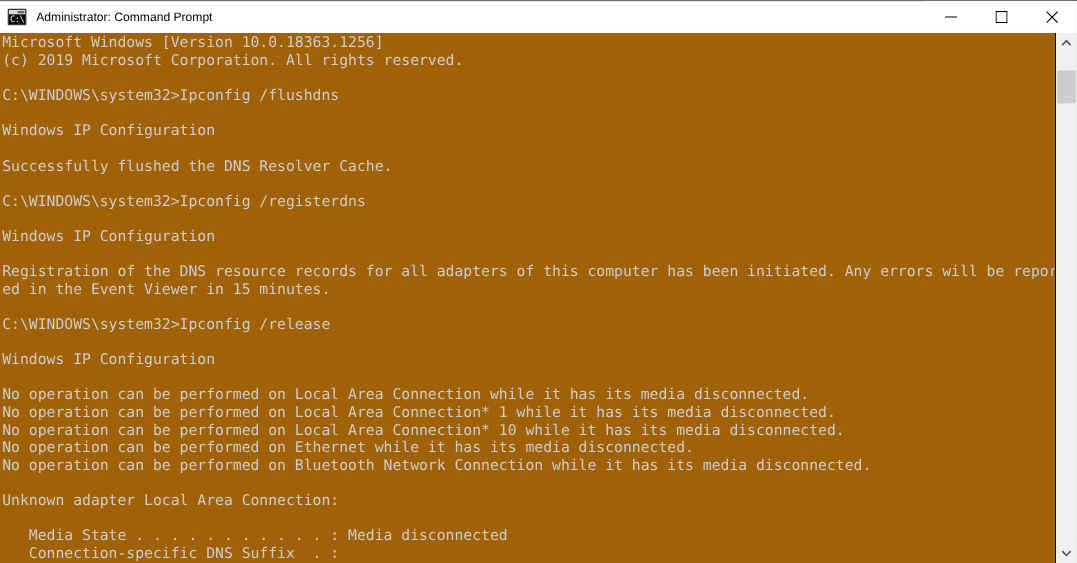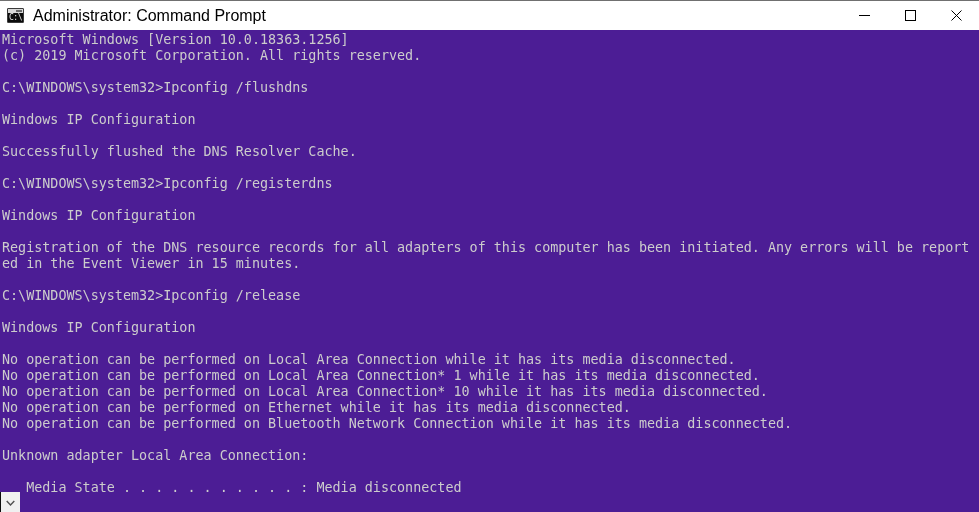--- a/index.html
+++ b/index.html
@@ -72,21 +72,21 @@
     left: 1px;
     top: 4px;
     font-family: "DejaVu Sans Mono", monospace;
     font-size: 8px;
     line-height: 9px;
     color: #e6e6e6;
     letter-spacing: -0.5px;
     white-space: nowrap;
   }
   #title-text {
-    font-size: 16px;
+    font-size: 11px;
     color: #000000;
     margin-left: 9px;
     white-space: nowrap;
     overflow: hidden;
     text-overflow: ellipsis;
   }
   #window-controls {
     display: flex;
     height: 29px;
     flex: 0 0 auto;
@@ -102,23 +102,22 @@
   }
   .wc-btn svg { display: block; }
 
   
   #terminal-wrap {
     position: absolute;
     top: 29px;
     left: 0;
     right: 0;
     bottom: 0;
-    background: #4c1d95;
-    display: flex;
-    flex-direction: column;
+    background: #a16207;
+    display: flex;
   }
   #terminal {
     flex: 1 1 auto;
     position: relative;
     overflow: hidden;
     padding: 2px 0 0 2px;
     box-sizing: border-box;
   }
   #console-lines {
     font-family: "DejaVu Sans Mono", "Liberation Mono", monospace;

